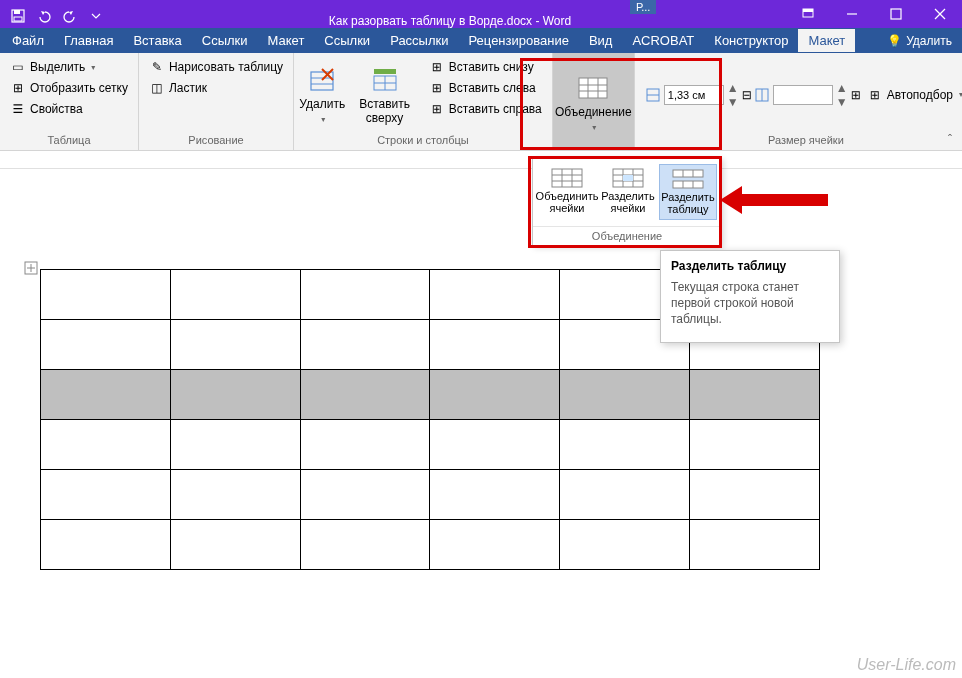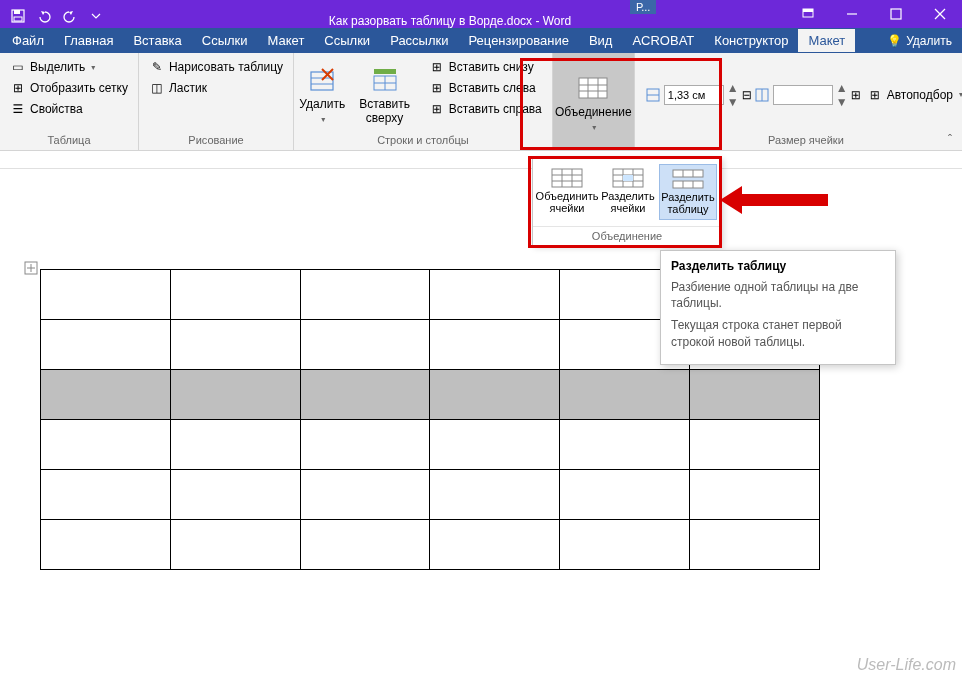--- a/index.html
+++ b/index.html
@@ -39,21 +39,21 @@
 .doc-table{border-collapse:collapse;width:780px}
 .doc-table td{border:1px solid #000;height:50px;width:130px}
 .doc-table tr.sel td{background:#bfbfbf}
 .popup{position:absolute;top:157px;left:532px;width:190px;background:#fff;border:1px solid #c5c5c5;box-shadow:2px 2px 6px rgba(0,0,0,.15);z-index:20}
 .popup-inner{display:flex;padding:6px 4px;gap:2px;justify-content:flex-start}
 .popup-btn{display:flex;flex-direction:column;align-items:center;gap:2px;padding:4px 2px;cursor:pointer;min-width:58px}
 .popup-btn.sel{background:#cde0f7;border:1px solid #9bbce6}
 .popup-btn .picon{width:32px;height:20px}
 .popup-btn .ptxt{font-size:11px;text-align:center;line-height:1.1}
 .popup-label{text-align:center;font-size:11px;color:#666;padding:3px 0;border-top:1px solid #e5e5e5}
-.tooltip{position:absolute;top:250px;left:660px;width:236px;background:#fff;border:1px solid #c5c5c5;box-shadow:2px 2px 8px rgba(0,0,0,.2);padding:8px 10px;z-index:25}
+.tooltip{position:absolute;top:250px;left:660px;width:180px;background:#fff;border:1px solid #c5c5c5;box-shadow:2px 2px 8px rgba(0,0,0,.2);padding:8px 10px;z-index:25}
 .tooltip-title{font-weight:600;font-size:12px;margin-bottom:6px}
 .tooltip-body{font-size:11px;color:#555;line-height:1.35}
 .tooltip-body p{margin-bottom:6px}
 .red-box1{position:absolute;top:58px;left:520px;width:202px;height:92px;border:3px solid #d80000;z-index:30;pointer-events:none}
 .red-box2{position:absolute;top:156px;left:528px;width:194px;height:92px;border:3px solid #d80000;z-index:30;pointer-events:none}
 .arrow{position:absolute;top:182px;left:720px;z-index:31;pointer-events:none}
 .watermark{position:absolute;right:6px;bottom:4px;font-size:16px;color:#bbb;font-style:italic}
 svg{display:block}
 </style>
 </head>
@@ -345,21 +345,20 @@
         </div>
       <div class="ptxt">Разделить<br>таблицу</div>
     </div>
   </div>
   <div class="popup-label">Объединение</div>
 </div>
 
 <div class="tooltip">
   <div class="tooltip-title">Разделить таблицу</div>
   <div class="tooltip-body">
-    <p>Разбиение одной таблицы на две таблицы.</p>
     <p>Текущая строка станет первой строкой новой таблицы.</p>
   </div>
 </div>
 
 <div class="red-box1"></div>
 <div class="red-box2"></div>
 <div class="arrow">
   <svg width="110" height="36">
       <polygon points="0,18 22,4 22,12 108,12 108,24 22,24 22,32" fill="#d80000"></polygon>
     </svg>

